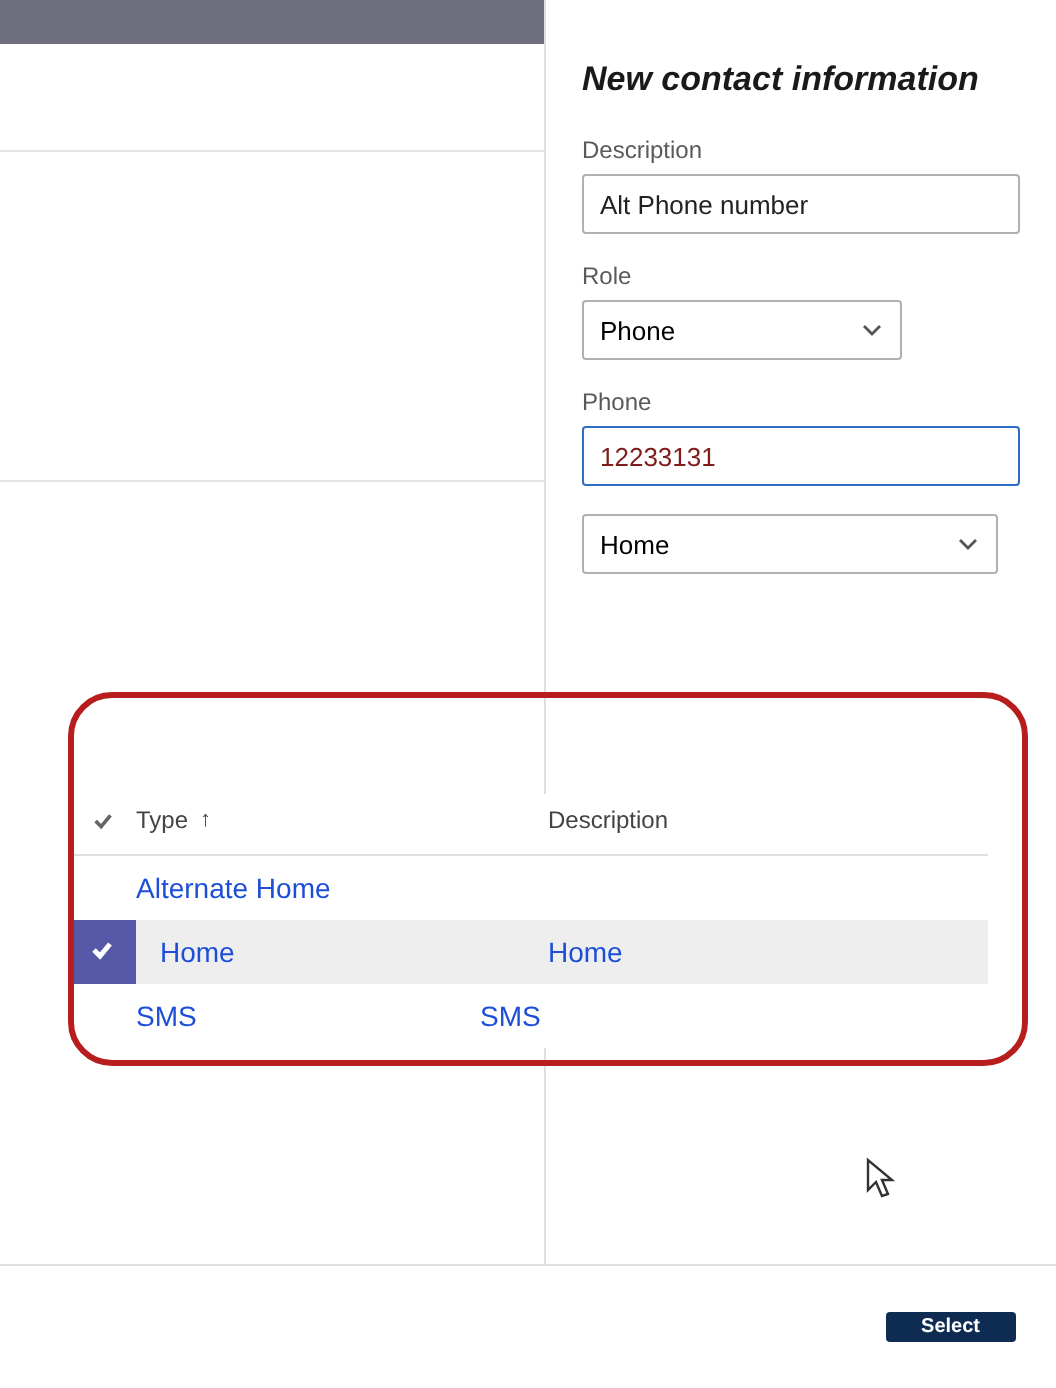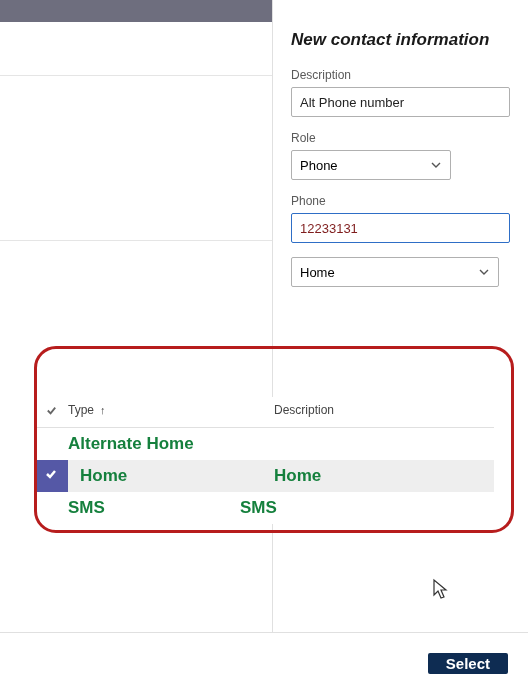--- a/index.html
+++ b/index.html
@@ -128,24 +128,23 @@
     }
     .sort-arrow {
       margin-left: 6px;
       font-size: 11px;
       color: #444;
     }
     .dd-row {
       display: flex;
       align-items: center;
       height: 32px;
-      font-size: 17px;
-      color: #15803d;
+      font-size: 14px;
+      color: #1d4ed8;
       cursor: pointer;
-      font-weight: bold;
     }
     .dd-row.selected { background: #eeeeee; }
     .dd-row .dd-check-col { width: 34px; }
     .dd-row .dd-role-cell {
       width: 206px;
       padding-left: 0;
     }
     .dd-row .dd-desc-cell { flex: 1; }
     .dd-row:not(.selected) .dd-role-cell { padding-left: 34px; }
     .dd-row.selected .dd-check-col {
@@ -178,21 +177,21 @@
       justify-content: flex-end;
       padding-right: 20px;
       background: #fff;
       z-index: 2;
     }
     .select-btn {
       background: #0e2c52;
       color: #fff;
       border: none;
       padding: 2px 18px;
-      font-size: 15px;
+      font-size: 10px;
       font-weight: 600;
       border-radius: 2px;
       cursor: pointer;
     }
     .cursor {
       position: absolute;
       left: 432px; top: 578px;
       z-index: 6;
       pointer-events: none;
     }

